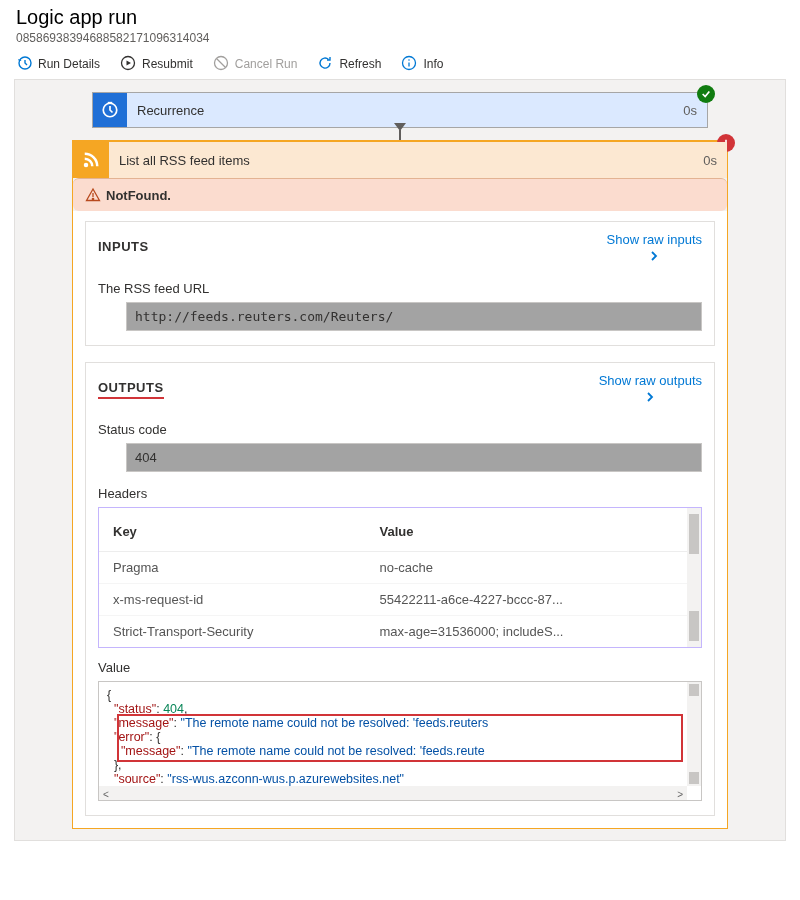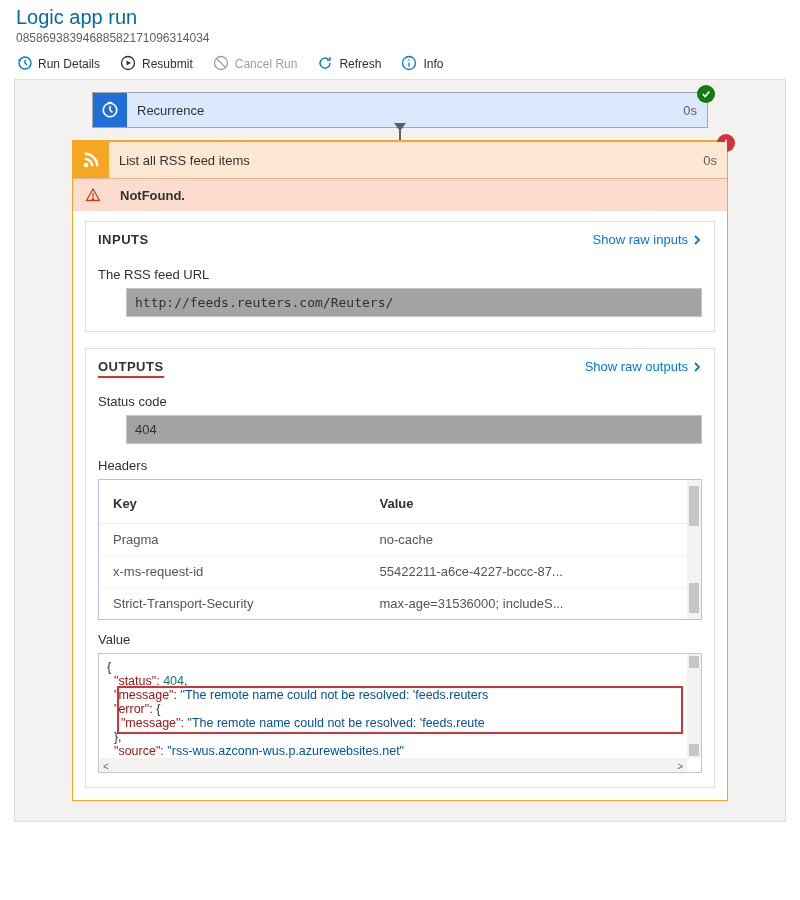--- a/index.html
+++ b/index.html
@@ -1,52 +1,52 @@
 <!DOCTYPE html>
 <html><head>
 <meta charset="utf-8">
 <style>
   * { box-sizing: border-box; margin: 0; padding: 0; font-family: "Segoe UI", Arial, sans-serif; }
   body { background: #fff; color: #323130; width: 800px; height: 900px; overflow: hidden; }
   .page { padding: 6px 16px 0 16px; }
-  .page-title { font-size: 20px; font-weight: 400; color: #0369a1; }
+  .page-title { font-size: 20px; font-weight: 400; color: #000000; }
   .run-id { font-size: 12px; color: #605e5c; margin-top: 2px; }
   .toolbar { display: flex; gap: 20px; margin-top: 10px; padding-bottom: 8px; }
   .toolbar-item { display: flex; align-items: flex-end; gap: 6px; font-size: 12px; cursor: pointer; }
   .toolbar-item.disabled { color: #a19f9d; cursor: default; }
   .tb-icon { width: 16px; height: 16px; flex-shrink: 0; }
-  .canvas { background: #f3f2f1; border: 1px solid #e1dfdd; border-top: 1px solid #e1dfdd; width: 772px; margin: 0 auto; padding: 12px 0 20px; display: flex; flex-direction: column; align-items: center; }
+  .canvas { background: #f3f2f1; border: 1px solid #e1dfdd; border-top: 1px solid #e1dfdd; width: 772px; margin: 0 auto; padding: 12px 0 11px; display: flex; flex-direction: column; align-items: center; }
   .node { width: 616px; position: relative; }
   .node-header { display: flex; align-items: center; border: 1px solid #a6a6a6; }
   .recurrence .node-header { background: #dbe9ff; }
   .node-icon-box { width: 34px; height: 34px; display: flex; align-items: center; justify-content: center; }
   .recurrence .node-icon-box { background: #1f6fd6; }
   .rss .node-icon-box { background: #f5a623; height: 36px; width: 36px; }
   .node-title { flex: 1; padding: 0 10px; font-size: 13px; }
   .node-time { padding: 0 10px; font-size: 13px; color: #605e5c; }
   .status-badge { position: absolute; top: -7px; right: -7px; width: 18px; height: 18px; border-radius: 50%; display: flex; align-items: center; justify-content: center; }
   .status-badge.success { background: #107c10; }
   .status-badge.error { background: #d13438; }
   .status-badge svg { width: 10px; height: 10px; }
   .arrow-down { width: 2px; height: 0; position: relative; margin: 0 0 0 0; }
   .arrow-down-line { width: 2px; height: 40px; background: #605e5c; }
   .arrow-down-head { position: absolute; bottom: -1px; left: -5px; width: 0; height: 0; border-left: 6px solid transparent; border-right: 6px solid transparent; border-top: 8px solid #605e5c; }
   .arrow-wrap { display:flex; flex-direction:column; align-items:center; margin: 2px 0; }
   .rss .node-header { background: #fce8d2; border-bottom: none; }
   .rss-card { width: 656px; border: 1px solid #f5a623; border-top: 2px solid #f5a623; }
-  .error-bar { background: #fbdccf; padding: 8px 12px; display: flex; align-items: center; gap: 19px; font-size: 13px; border-top:1px solid #e3b392; }
+  .error-bar { background: #fbdccf; padding: 8px 12px; display: flex; align-items: center; gap: 5px; font-size: 13px; border-top:1px solid #e3b392;border-radius:6px; }
   .warn-tri { width: 16px; height: 16px; }
   .rss-body { background: #fff; padding: 10px 12px 12px; display: flex; flex-direction: column; gap: 16px; }
   .section { border: 1px solid #e1dfdd; }
   .section-header { display:flex; justify-content:space-between; align-items:center; padding: 10px 12px; }
   .section-title { font-size: 13px; font-weight: 600; letter-spacing: 0.5px; color:#323130; }
   .section-title.inputs {}
   .section-title.outputs { position: relative; }
   .section-title.outputs::after { content:""; position:absolute; left:0; right:0; bottom:-4px; height:2px; background:#d13438; }
-  .show-raw { font-size: 13px; color: #0078d4; display:flex; align-items:center; gap:4px; cursor:pointer; }
+  .show-raw { font-size: 13px; color: #0078d4; display:flex; align-items:center; gap:4px; cursor:pointer;flex-direction:column; }
   .chev { width: 10px; height: 10px; }
   .section-content { padding: 10px 12px 14px; }
   .field-label { font-size: 13px; margin-bottom: 6px; }
   .field-box { border: 1px solid #c8c6c4; padding: 6px 8px; font-size: 13px; font-family: Consolas, monospace; background:#a3a3a3;margin-left:28px; }
   .headers-table-wrap { border:1px solid #c4b5fd; position: relative; max-height: 150px; overflow: hidden; }
   .headers-table { width:100%; border-collapse: collapse; font-size:13px; }
   .headers-table th { text-align:left; font-weight:600; padding: 16px 14px 12px; border-bottom:1px solid #ededed; }
   .headers-table td { padding: 8px 14px; color:#555; border-top: 1px solid #f5f5f5; white-space: nowrap; overflow: hidden; text-overflow: ellipsis; max-width: 220px;}
   .scroll-stub { position:absolute; right:0; top:0; bottom:0; width:14px; background: #f3f2f1; }
   .scroll-thumb { position:absolute; right:2px; width:10px; background:#c8c6c4; }

